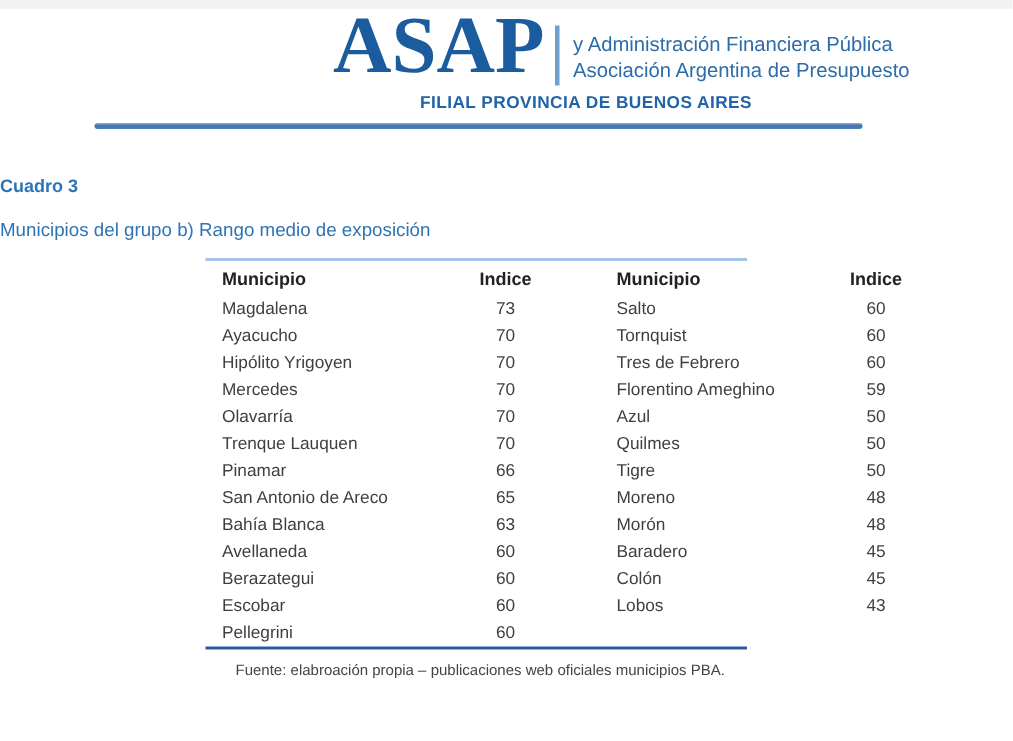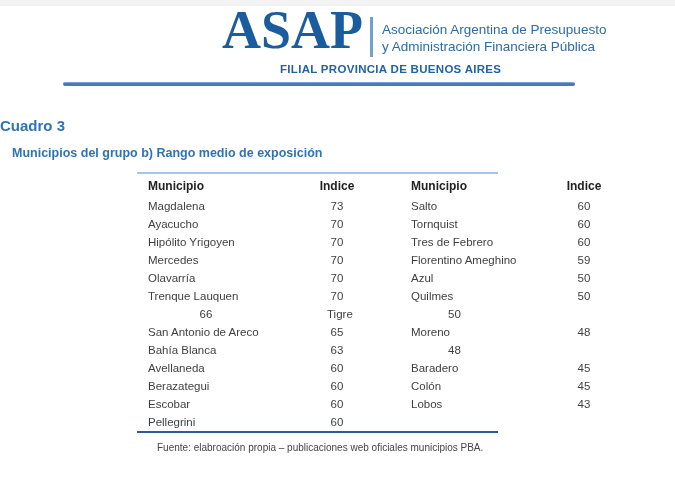--- a/index.html
+++ b/index.html
@@ -34,25 +34,25 @@
     font-size: 11.5px; font-weight: bold; letter-spacing: 0.3px;
     color: #2063a8;
   }
   .divider {
     position: absolute; left: 63px; top: 82px;
     width: 512px; height: 4px; border-radius: 2px;
     background: linear-gradient(#8fafd9, #4472b0 45%, #4e7fc0);
   }
   .cuadro-label {
     position: absolute; top: 117px; width: 650px;
-    font-size: 15px; font-weight: bold; color: #2e74b5;
+    font-size: 12px; font-weight: bold; color: #2e74b5;
   }
   .cuadro-title {
     position: absolute; top: 146px; width: 650px;
-    font-size: 12.5px; font-weight: bold; color: #2e74b5; padding-left: 12px;
+    font-size: 12.5px; font-weight: normal; color: #2e74b5;
   }
   
   .table {
     position: absolute; left: 137px; top: 172px; width: 361px;
     border-top: 2px solid #a6c3e6;
     border-bottom: 2px solid #2e5b9e;
   }
   .trow {
     display: grid;
     grid-template-columns: 138px 44px 124px 55px;
@@ -73,22 +73,22 @@
 </style>
 </head>
 <body>
 
 <div class="top-strip"></div>
 
 <div>
   <div class="logo-text">ASAP</div>
   <div class="logo-sep"></div>
   <div class="org-name">
+    <div>y Administración Financiera Pública</div>
     <div>Asociación Argentina de Presupuesto</div>
-    <div>y Administración Financiera Pública</div>
   </div>
   <div class="filial">FILIAL PROVINCIA DE BUENOS AIRES</div>
   <div class="divider"></div>
 </div>
 
 <div class="cuadro-label">Cuadro 3</div>
 <div class="cuadro-title">Municipios del grupo b) Rango medio de exposición</div>
 
 <div class="table">
   <div class="trow thead">
@@ -128,33 +128,35 @@
         <div class="tcell c2">Azul</div>
         <div class="tcell c3">50</div>
       </div>
       <div class="trow">
         <div class="tcell c0">Trenque Lauquen</div>
         <div class="tcell c1">70</div>
         <div class="tcell c2">Quilmes</div>
         <div class="tcell c3">50</div>
       </div>
       <div class="trow">
+        <div class="tcell c0">Pinamar</div>
         <div class="tcell c1">66</div>
         <div class="tcell c2">Tigre</div>
         <div class="tcell c3">50</div>
       </div>
       <div class="trow">
         <div class="tcell c0">San Antonio de Areco</div>
         <div class="tcell c1">65</div>
         <div class="tcell c2">Moreno</div>
         <div class="tcell c3">48</div>
       </div>
       <div class="trow">
         <div class="tcell c0">Bahía Blanca</div>
         <div class="tcell c1">63</div>
+        <div class="tcell c2">Morón</div>
         <div class="tcell c3">48</div>
       </div>
       <div class="trow">
         <div class="tcell c0">Avellaneda</div>
         <div class="tcell c1">60</div>
         <div class="tcell c2">Baradero</div>
         <div class="tcell c3">45</div>
       </div>
       <div class="trow">
         <div class="tcell c0">Berazategui</div>

